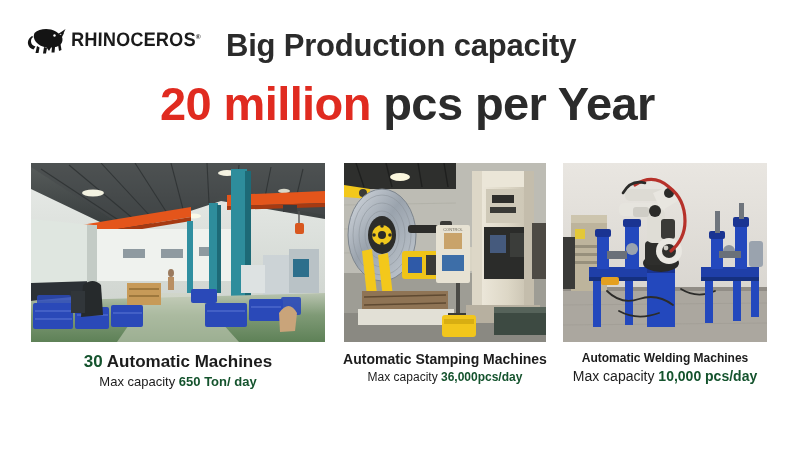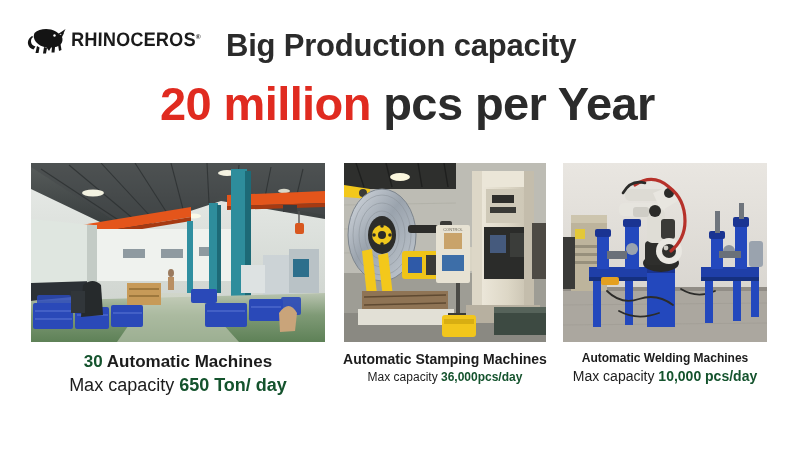--- a/index.html
+++ b/index.html
@@ -107,21 +107,21 @@
     text-align: center;
     line-height: 1.38;
     color: #1c1c1c;
   }
   .caption .cap-line-1 { font-weight: bold; white-space: nowrap; }
   .caption .cap-line-2 { white-space: nowrap; }
   .caption .cap-red { color: #14532d; font-weight: bold; }
 
   .caption-1 { left: 31px; width: 294px; font-size: 16.5px; }
   .caption-1 .cap-line-1 { font-size: 17px; }
-  .caption-1 .cap-line-2 { font-size: 18px; }
+  .caption-1 .cap-line-2 { font-size: 13px; }
 
   .caption-2 { left: 337px; width: 216px; font-size: 14px; }
   .caption-2 .cap-line-1 { font-size: 14px; }
   .caption-2 .cap-line-2 { font-size: 12px; }
 
   .caption-3 { left: 557px; width: 216px; font-size: 14px; }
   .caption-3 .cap-line-1 { font-size: 12px; }
   .caption-3 .cap-line-2 { font-size: 14px; }
 </style>
 </head>

